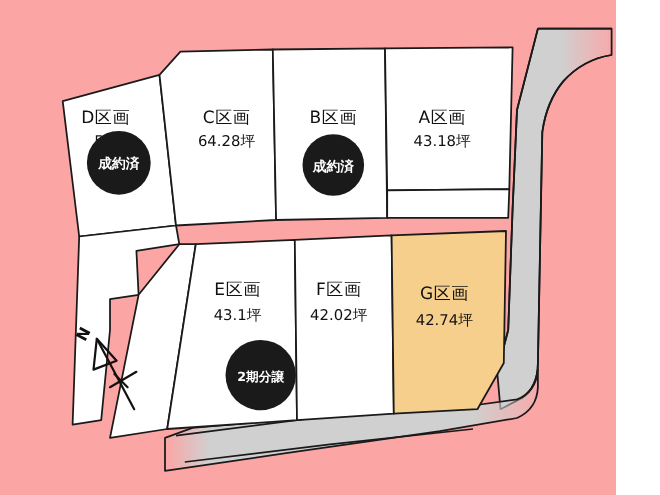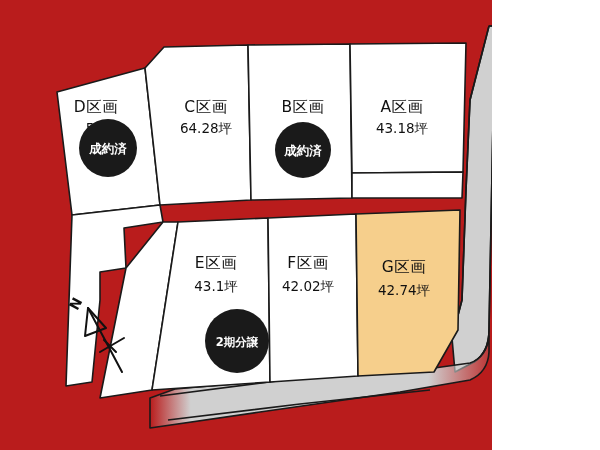--- a/index.html
+++ b/index.html
@@ -6,23 +6,23 @@
   html, body {
     margin: 0;
     padding: 0;
     background: #ffffff;
   }
   body {
     font-family: "Liberation Sans", "DejaVu Sans", sans-serif;
   }
   #plot-map {
     position: relative;
-    width: 492px;
+    width: 560px;
     height: 450px;
-    background: #b91c1c;
+    background: #fca5a5;
     overflow: hidden;
   }
   #map-svg {
     position: absolute;
     left: 0;
     top: 0;
     width: 600px;
     height: 450px;
     display: block;
   }

